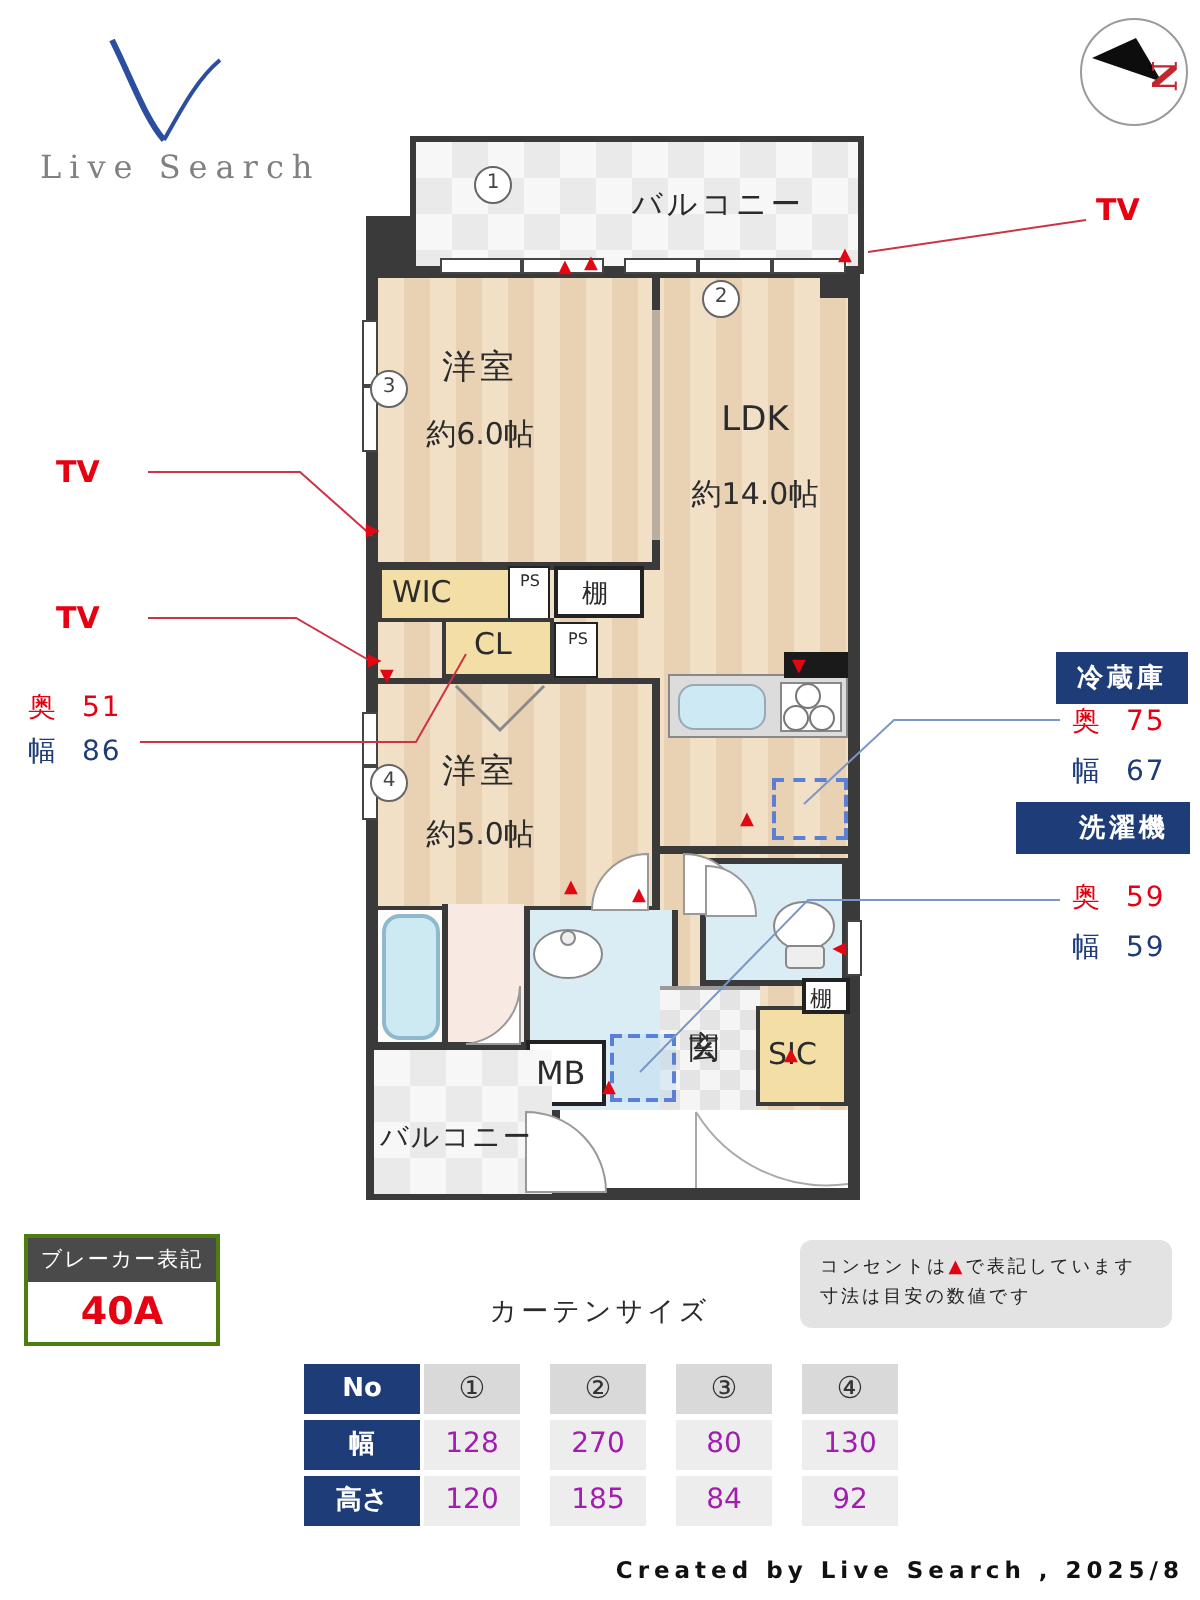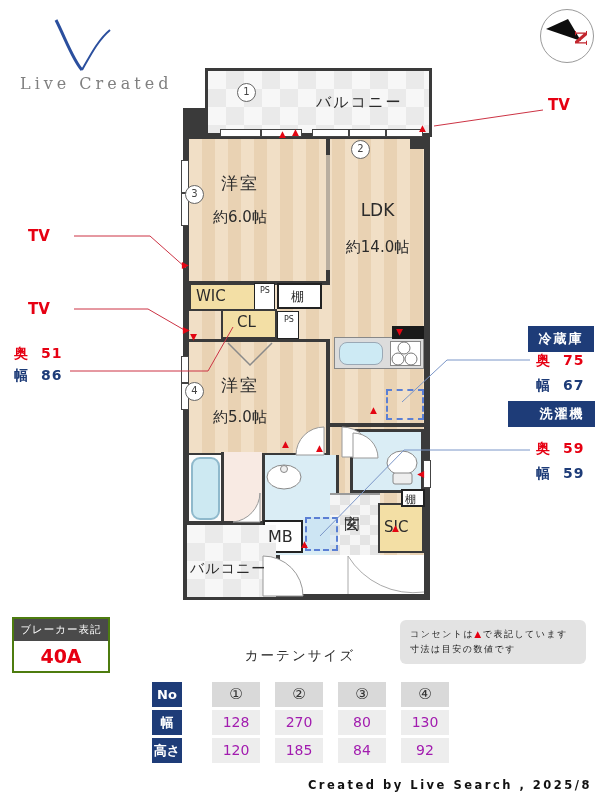--- a/index.html
+++ b/index.html
@@ -14,41 +14,41 @@
   .yellow{background:#f3dfa5;border:2px solid #3a3a3a;}
   .whitebox{background:#fff;border:2px solid #222;}
   .blue-room{background:#daedf5;}
   .pink-room{background:#f8eae3;}
   .win{position:absolute;background:#fff;border:1px solid #444;box-sizing:border-box;z-index:30;}
   .marker{position:absolute;width:17px;height:17px;border:1px solid #666;border-radius:50%;
           background:#fff;color:#444;font-size:10px;line-height:15px;text-align:center;z-index:60;}
   .tri{position:absolute;color:#e30613;font-size:9px;line-height:9px;z-index:65;}
   .red{color:#e60012;}
   .blue{color:#1e3c78;}
-  .dimrow{position:absolute;font-size:14px;font-weight:bold;letter-spacing:1px;z-index:70;white-space:nowrap;}
+  .dimrow{position:absolute;font-size:14px;font-weight:normal;letter-spacing:1px;z-index:70;white-space:nowrap;}
   .dimrow .v{display:inline-block;margin-left:12px;}
   .badge{position:absolute;background:#1e3c78;color:#fff;font-size:13px;font-weight:bold;
          letter-spacing:2px;text-align:center;border-radius:0;padding:4px 0;width:66px;z-index:70;}
-  .tcell-h{position:absolute;width:30px;height:25px;background:#1e3c78;color:#fff;
+  .tcell-h{position:absolute;width:58px;height:25px;background:#1e3c78;color:#fff;
            font-size:13px;font-weight:bold;text-align:center;line-height:25px;}
   .tcell{position:absolute;width:48px;height:25px;background:#ededed;color:#a21caf;
          font-size:14px;text-align:center;line-height:25px;}
   .tcell.circ{background:#d9d9d9;font-size:15px;color:#333;}
   .vert{writing-mode:vertical-rl;}
   svg{display:block;}
 </style>
 </head>
 <body>
 
 <div class="abs" style="left:18px;top:12px;width:160px;height:90px;">
   <svg width="160" height="62">
     <path d="M38,8 C48,28 55,48 64,58" stroke="#2b4f9e" stroke-width="3" fill="none"></path>
     <path d="M64,58 C72,44 80,28 92,18" stroke="#2b4f9e" stroke-width="2" fill="none"></path>
   </svg>
-  <div class="lbl" style="left:2px;top:62px;font-family:'DejaVu Serif',serif;font-size:16px;color:#808080;letter-spacing:4px;">Live Created</div>
+  <div class="lbl" style="left:2px;top:62px;font-family:'DejaVu Serif',serif;font-size:16px;color:#808080;letter-spacing:4px;">Live Search</div>
 </div>
 
 <div class="abs" style="left:540px;top:9px;width:54px;height:54px;border:1.5px solid #9a9a9a;border-radius:50%;">
   <svg width="54" height="54" class="abs" style="left:0;top:0;">
     <polygon points="5,19 40,31 27,9" fill="#0d0d0d"></polygon>
   </svg>
   <span class="lbl" style="left:32px;top:18px;color:#c2262e;font-size:17px;font-weight:bold;font-family:'DejaVu Serif',serif;transform:rotate(90deg);">N</span>
 </div>
 
 <div class="abs checker-lg" style="left:205px;top:68px;width:227px;height:69px;border:3px solid #3a3a3a;border-bottom:none;"></div>

